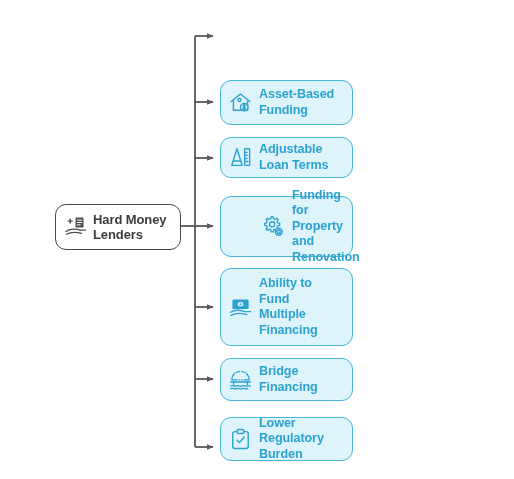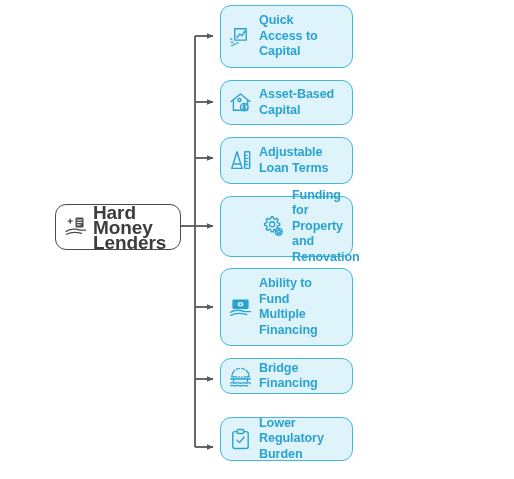--- a/index.html
+++ b/index.html
@@ -30,21 +30,21 @@
     display:flex;align-items:center;
     padding:0 6px 0 8px;
     gap:5px;
   }
   .root-icon{
     flex:0 0 auto;
     width:24px;height:24px;
     display:block;
   }
   .root-label{
-    font-size:19px;
+    font-size:13px;
     font-weight:bold;
     line-height:15px;
     color:#3c3c3c;
     letter-spacing:-0.1px;
     white-space:pre-line;
   }
   
   .branch{
     position:absolute;
     left:220px;
@@ -107,54 +107,37 @@
         <line x1="6.2" y1="4.2" x2="6.2" y2="8.2"></line>
         <line x1="4.2" y1="6.2" x2="8.2" y2="6.2"></line>
         <path d="M2 16.5 C6 13.6, 12 13.6, 16 15.2 L21.5 15.2"></path>
         <path d="M2.5 19.3 C7 16.9, 13 17.2, 17.5 18.4"></path>
       </g>
     </svg>
     <div class="root-label">Hard Money
 Lenders</div>
   </div>
 
-  <div class="branch" style="top:5px;height:63px;">
-    <svg class="branch-icon" viewBox="0 0 24 24" xmlns="http://www.w3.org/2000/svg">
-      <g fill="none" stroke="#2aa3cf" stroke-width="1.35" stroke-linecap="round" stroke-linejoin="round">
-        <path d="M6.5 4.5 L17.5 4.5 L17.5 15.5 L6.5 15.5 Z"></path>
-        <path d="M8.6 13 L11.2 9.6 L13.4 11.3 L16 7.4"></path>
-        <circle cx="16" cy="7.4" r="1.1" fill="#2aa3cf" stroke="none"></circle>
-        <line x1="3.2" y1="17.4" x2="4.6" y2="17.4"></line>
-        <line x1="5.6" y1="19.4" x2="6.9" y2="19.4"></line>
-        <line x1="3.6" y1="20.6" x2="4.4" y2="20.6"></line>
-        <line x1="8.6" y1="18.2" x2="9.6" y2="18.2"></line>
-        <line x1="2.6" y1="14.4" x2="3.6" y2="14.4"></line>
-      </g>
-    </svg>
-    <div class="branch-label">Quick
-Access to
-Capital</div>
-  </div>
 
   <div class="branch" style="top:80px;height:45px;">
     <svg class="branch-icon" viewBox="0 0 24 24" xmlns="http://www.w3.org/2000/svg">
       <g fill="none" stroke="#2aa3cf" stroke-width="1.35" stroke-linecap="round" stroke-linejoin="round">
         <path d="M3 11 L12 3.8 L21 11"></path>
         <path d="M5.2 10.2 L5.2 19.4 L18.8 19.4 L18.8 10.2"></path>
         <circle cx="11" cy="9.6" r="1.5"></circle>
         <circle cx="15.6" cy="16.4" r="3.6" fill="#dff3fb"></circle>
         <path d="M17 14.9 C16.3 14.2, 14.5 14.3, 14.5 15.5 C14.5 16.6, 16.7 16.3, 16.7 17.4 C16.7 18.5, 14.9 18.6, 14.2 17.9"></path>
         <line x1="15.6" y1="13.9" x2="15.6" y2="18.9"></line>
       </g>
     </svg>
     <div class="branch-label">Asset-Based
-Capital</div>
-  </div>
-
-  <div class="branch" style="top:137px;height:47px;">
+Funding</div>
+  </div>
+
+  <div class="branch" style="top:137px;height:41px;">
     <svg class="branch-icon" viewBox="0 0 24 24" xmlns="http://www.w3.org/2000/svg">
       <g fill="none" stroke="#2aa3cf" stroke-width="1.35" stroke-linecap="round" stroke-linejoin="round">
         <path d="M8.6 3.6 L13.6 19.6 L3.6 19.6 Z"></path>
         <line x1="6.2" y1="15.4" x2="11.2" y2="15.4"></line>
         <rect x="16" y="3.6" width="4.8" height="16" rx="0.7"></rect>
         <line x1="16" y1="7.1" x2="18.2" y2="7.1"></line>
         <line x1="16" y1="10" x2="19" y2="10"></line>
         <line x1="16" y1="12.9" x2="18.2" y2="12.9"></line>
         <line x1="16" y1="15.8" x2="19" y2="15.8"></line>
       </g>
@@ -186,21 +169,21 @@
         <path d="M2.4 16.6 C6 14.2, 12 14.6, 16 16 L21.6 16"></path>
         <path d="M2.8 19.5 C7 17.1, 13.4 17.5, 18 18.8"></path>
       </g>
     </svg>
     <div class="branch-label">Ability to
 Fund
 Multiple
 Financing</div>
   </div>
 
-  <div class="branch" style="top:358px;height:36px;">
+  <div class="branch" style="top:358px;height:43px;">
     <svg class="branch-icon" viewBox="0 0 24 24" xmlns="http://www.w3.org/2000/svg">
       <g fill="none" stroke="#2aa3cf" stroke-width="1.3" stroke-linecap="round" stroke-linejoin="round">
         <path d="M3.6 12.4 C3.6 7.4, 7.4 4.2, 12 4.2 C16.6 4.2, 20.4 7.4, 20.4 12.4 Z"></path>
         <line x1="12" y1="4.2" x2="12" y2="12.4" stroke="#dff3fb" stroke-width="1.2"></line>
         <path d="M7.2 5.8 L9.6 12.4" stroke="#dff3fb" stroke-width="1.1"></path>
         <path d="M16.8 5.8 L14.4 12.4" stroke="#dff3fb" stroke-width="1.1"></path>
         <line x1="2.6" y1="14.4" x2="21.4" y2="14.4"></line>
         <line x1="5.4" y1="14.4" x2="5.4" y2="17"></line>
         <line x1="18.6" y1="14.4" x2="18.6" y2="17"></line>
         <path d="M2.6 18.2 C4.4 16.9, 6.2 19.5, 8 18.2 C9.8 16.9, 11.6 19.5, 13.4 18.2 C15.2 16.9, 17 19.5, 18.8 18.2 C19.8 17.5, 20.6 17.9, 21.4 18.4"></path>

